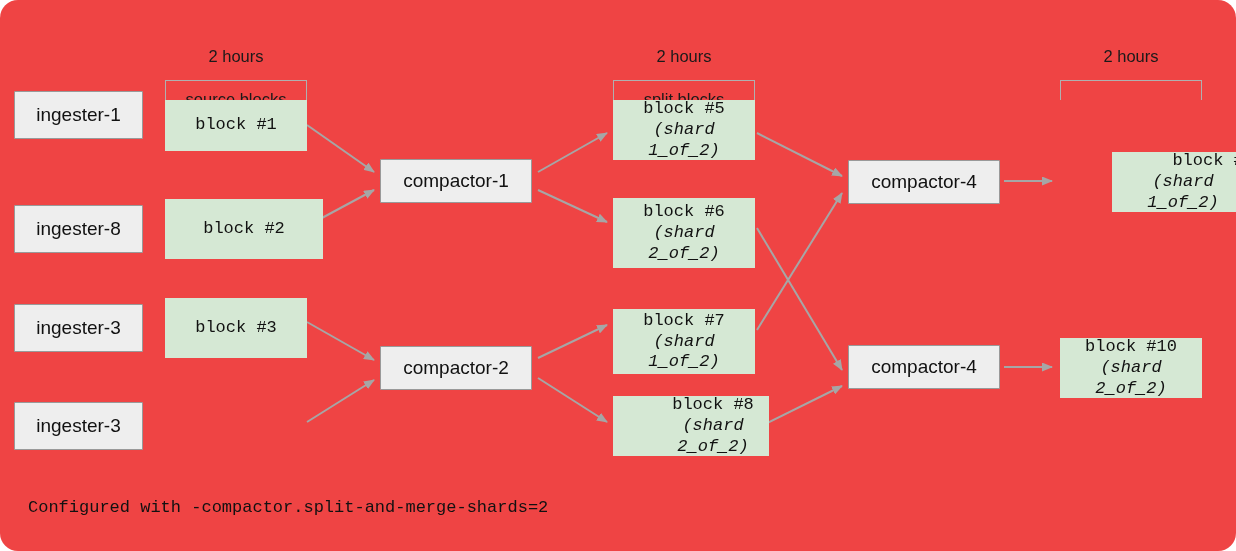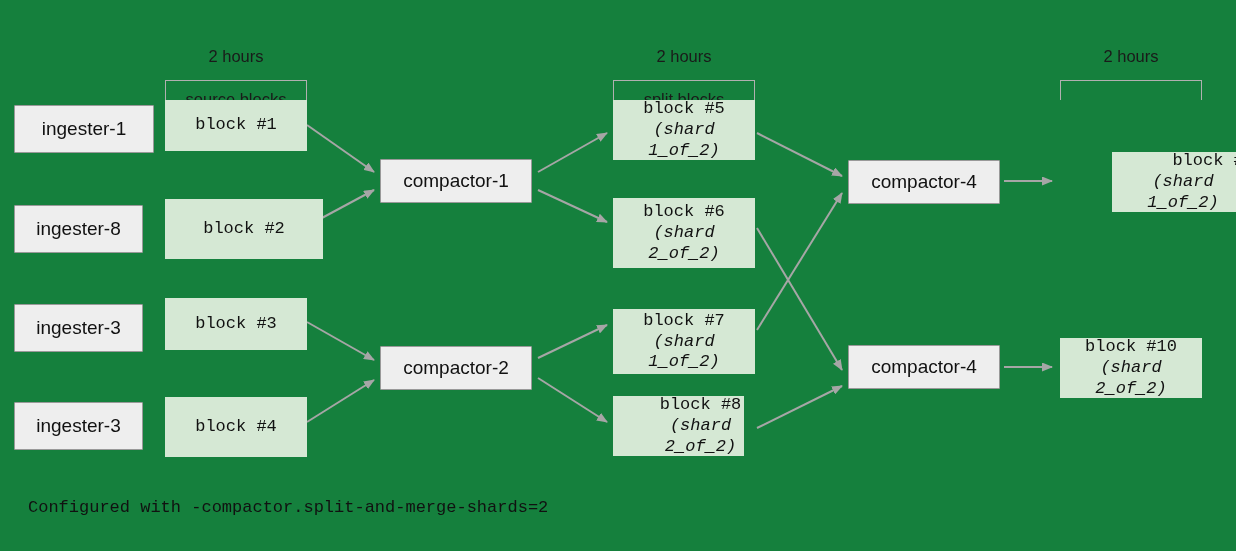--- a/index.html
+++ b/index.html
@@ -8,22 +8,23 @@
     background: #ffffff;
   }
   body {
     font-family: "Liberation Sans", sans-serif;
     -webkit-font-smoothing: antialiased;
   }
   #stage {
     position: relative;
     width: 1236px;
     height: 551px;
-    background: #15803d;
+    background: #ef4444;
     overflow: hidden;
+    border-radius: 18px;
   }
   #edges {
     position: absolute;
     left: 0;
     top: 0;
     width: 1236px;
     height: 551px;
     pointer-events: none;
   }
   .node {
@@ -131,44 +132,41 @@
     <div>2 hours</div>
     <div>split blocks</div>
   </div>
   <div class="bracket" style="left:613px; top:80px; width:142px; height:20px;"></div>
 
   <div class="header-label" style="left:1036px; top:24px; width:190px;">
     <div>2 hours</div>
   </div>
   <div class="bracket" style="left:1060px; top:80px; width:142px; height:20px;"></div>
 
-  <div class="node gray" style="left:14px; top:105px; width:140px; height:48px;">
+  <div class="node gray" style="left:14px; top:91px; width:129px; height:48px;">
     <span>ingester-1</span>
   </div>
   <div class="node gray" style="left:14px; top:205px; width:129px; height:48px;">
     <span>ingester-8</span>
   </div>
   <div class="node gray" style="left:14px; top:304px; width:129px; height:48px;">
     <span>ingester-3</span>
   </div>
   <div class="node gray" style="left:14px; top:402px; width:129px; height:48px;">
     <span>ingester-3</span>
   </div>
 
   <div class="node green" style="left:165px; top:100px; width:142px; height:51px;">
     <span class="main">block #1</span>
   </div>
   <div class="node green" style="left:165px; top:199px; width:158px; height:60px;">
     <span class="main">block #2</span>
   </div>
-  <div class="node green" style="left:165px; top:298px; width:142px; height:52px;">
+  <div class="node green" style="left:165px; top:298px; width:142px; height:60px;">
     <span class="main">block #3</span>
-  </div>
-  <div class="node green" style="left:165px; top:397px; width:142px; height:60px;">
-    <span class="main">block #4</span>
   </div>
 
   <div class="node gray" style="left:380px; top:159px; width:152px; height:44px;">
     <span>compactor-1</span>
   </div>
   <div class="node gray" style="left:380px; top:346px; width:152px; height:44px;">
     <span>compactor-2</span>
   </div>
 
   <div class="node green" style="left:613px; top:100px; width:142px; height:60px;">
@@ -176,21 +174,21 @@
     <span class="sub">(shard 1_of_2)</span>
   </div>
   <div class="node green" style="left:613px; top:198px; width:142px; height:70px;">
     <span class="main">block #6</span>
     <span class="sub">(shard 2_of_2)</span>
   </div>
   <div class="node green" style="left:613px; top:299px; width:142px; height:65px;margin-top:10px;">
     <span class="main">block #7</span>
     <span class="sub">(shard 1_of_2)</span>
   </div>
-  <div class="node green" style="left:613px; top:396px; width:131px; height:60px;padding-left:44px;">
+  <div class="node green" style="left:613px; top:396px; width:156px; height:60px;padding-left:44px;">
     <span class="main">block #8</span>
     <span class="sub">(shard 2_of_2)</span>
   </div>
 
   <div class="node gray" style="left:848px; top:160px; width:152px; height:44px;">
     <span>compactor-4</span>
   </div>
   <div class="node gray" style="left:848px; top:345px; width:152px; height:44px;">
     <span>compactor-4</span>
   </div>

